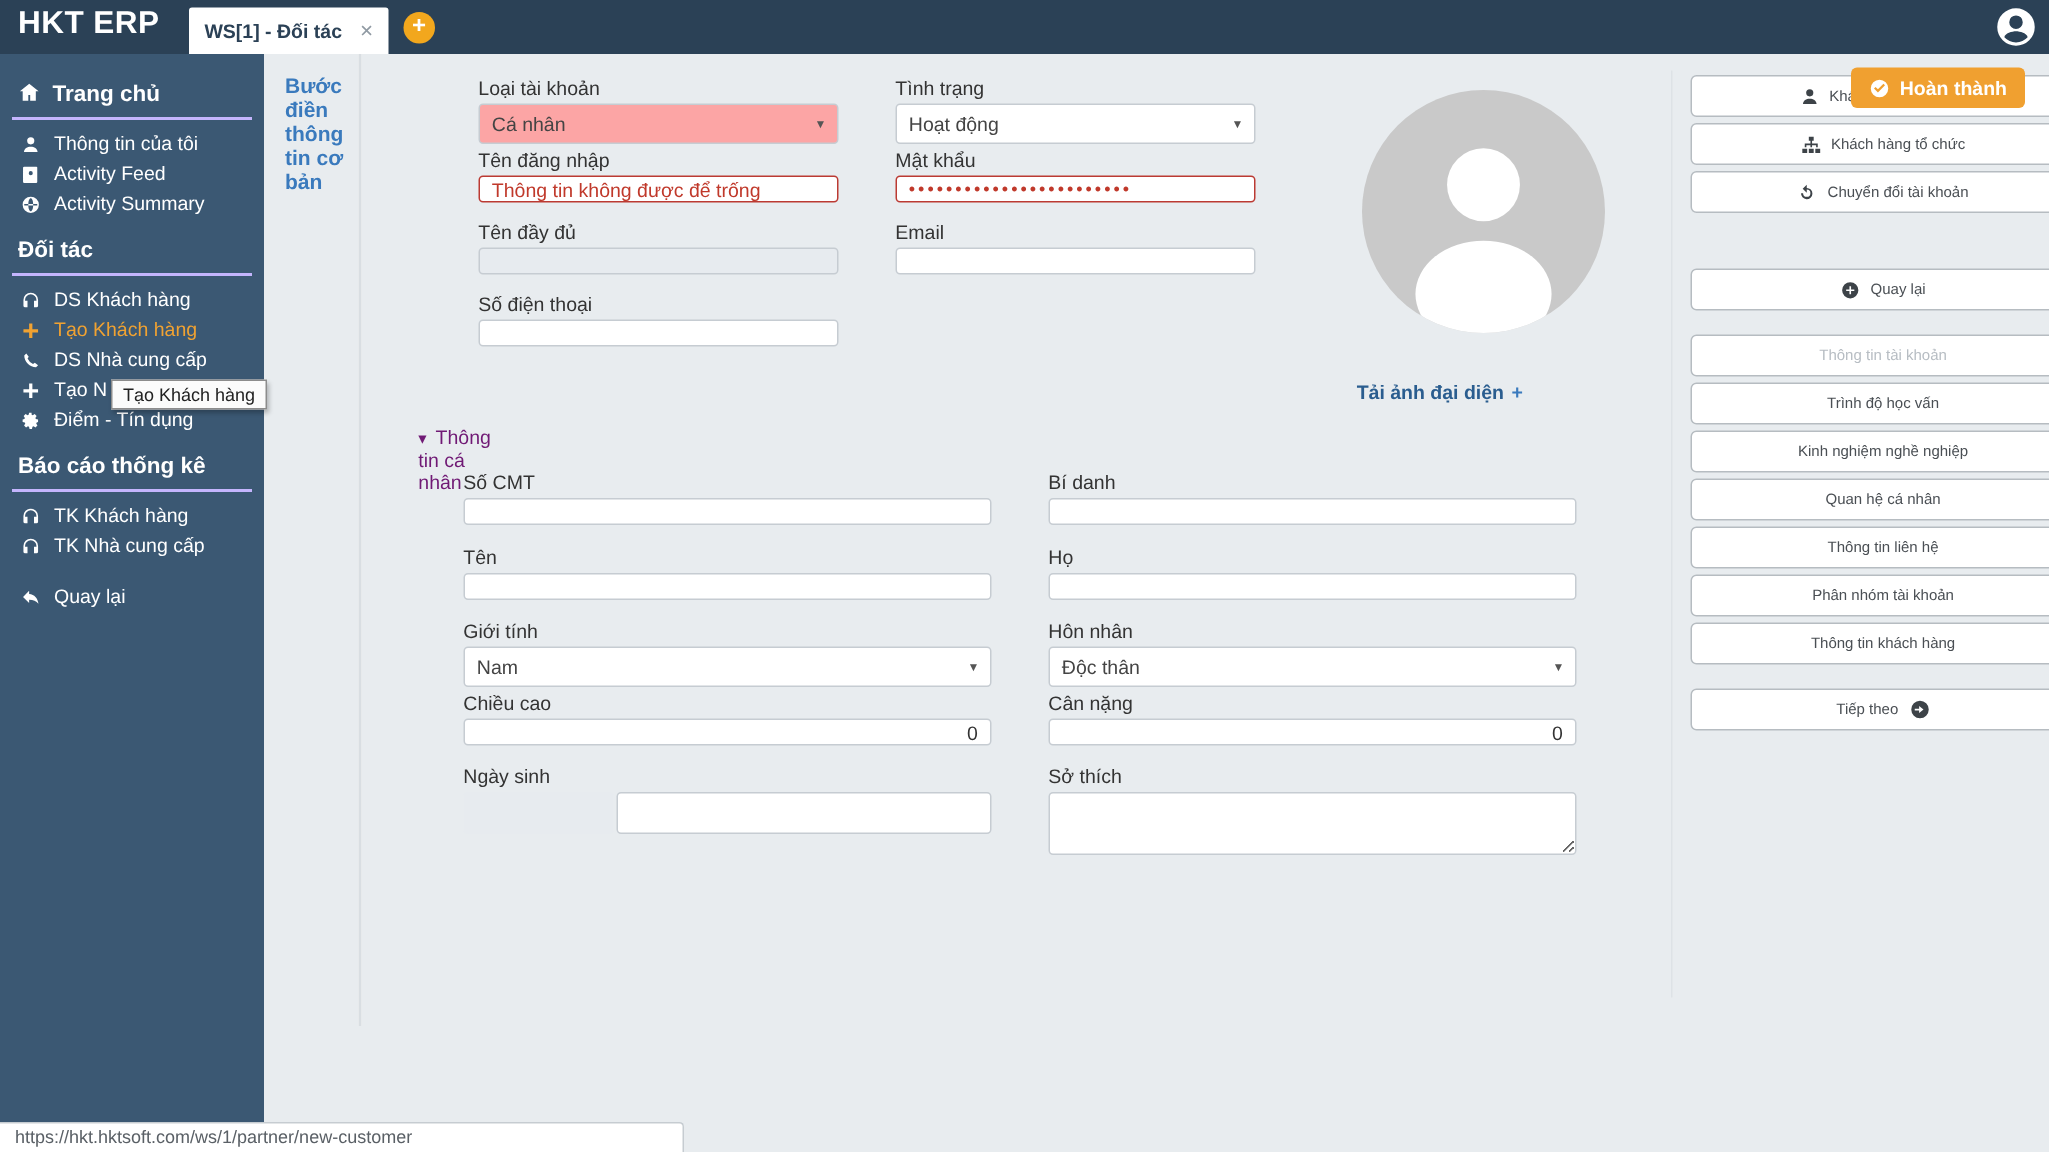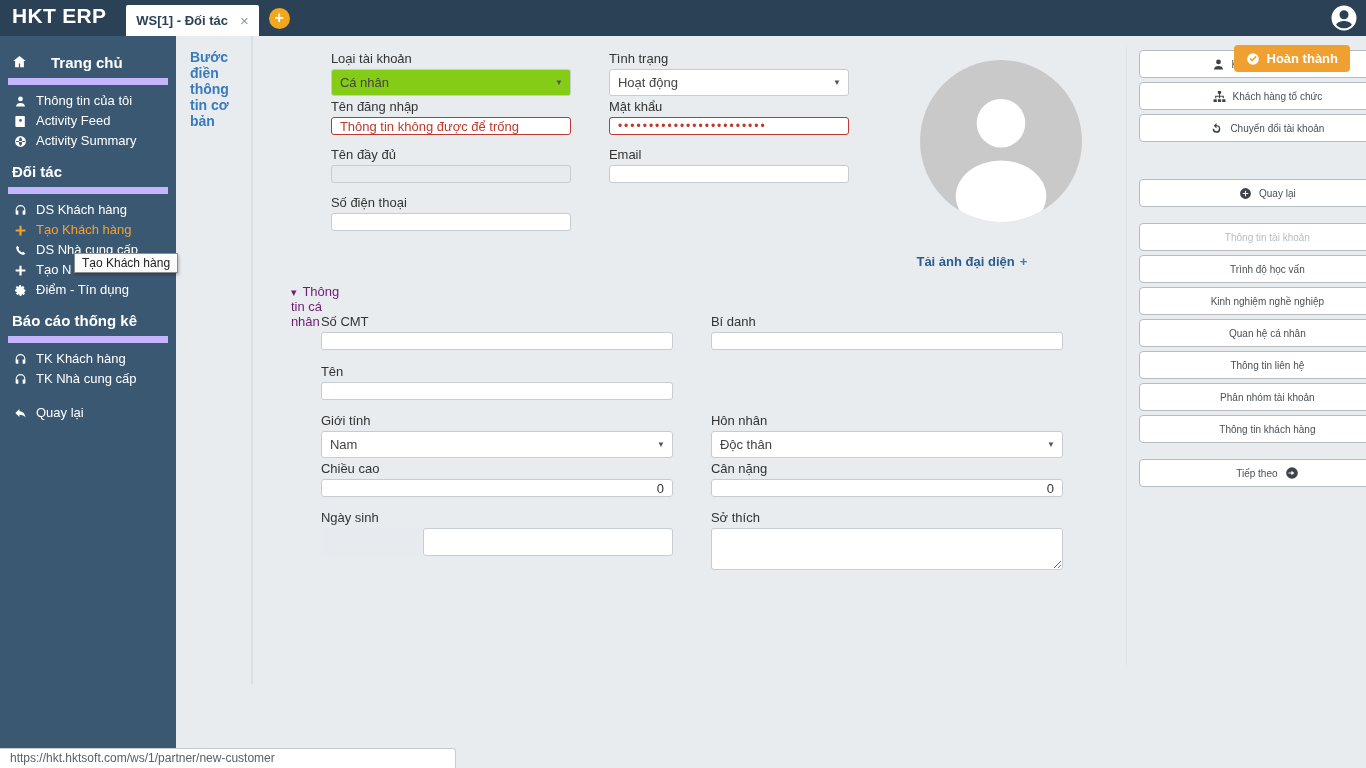--- a/index.html
+++ b/index.html
@@ -9,44 +9,44 @@
 .topbar{flex:0 0 36px;background:#2b4156;display:flex;position:relative}
 .brand{color:#fff;font-size:21px;font-weight:bold;padding:4px 12px 0 12px;letter-spacing:.3px}
 .tab{margin:5px 0 0 8px;background:#fff;display:flex;align-items:center;padding:0 10px;border-radius:2px 2px 0 0;cursor:pointer}
 .tab-label{color:#2b4156;font-weight:bold;font-size:13px;margin-right:12px;white-space:nowrap}
 .tab-close{color:#909aa3;font-size:15px;line-height:1;cursor:pointer}
 .add-tab{width:21px;height:21px;border-radius:50%;background:#f2a71d;color:#fff;font-size:16px;font-weight:bold;line-height:20px;text-align:center;margin:8px 0 0 10px;cursor:pointer}
 .topbar-avatar{position:absolute;right:7px;top:3px;width:30px;height:30px;color:#fff;cursor:pointer}
 
 .body{flex:1;display:flex;min-height:0}
 .sidebar{flex:0 0 176px;background:#3b5873;color:#fff;padding-top:14px;position:relative;font-size:13px}
-.side-header{display:flex;gap:24px;font-size:15px;font-weight:bold;margin:4px 8px 6px 8px;padding:0 0 7px 4px;border-bottom:7px solid #c4b5fd;cursor:pointer}
+.side-header{display:flex;gap:8px;font-size:15px;font-weight:bold;margin:4px 8px 6px 8px;padding:0 0 7px 4px;border-bottom:2px solid #c4b5fd;cursor:pointer}
 .side-header.later{margin-top:12px}
 .side-header .icn{width:15px;height:15px}
 .side-item{display:flex;align-items:center;gap:9px;padding:3px 8px 3px 14px;cursor:pointer;white-space:nowrap;line-height:14px}
 .side-item .icn{width:13px;height:13px;flex:0 0 13px}
 .side-item.active{color:#f0a232}
 .side-back{margin-top:14px}
 .icn svg{display:block;width:100%;height:100%;fill:currentColor}
 .tooltip{position:absolute;left:74px;top:217px;background:#fbfbfb;border:1px solid #8c8c8c;color:#222;font-size:12px;padding:2px 7px;white-space:nowrap;z-index:6;box-shadow:1px 2px 3px rgba(0,0,0,.25)}
 
 .main{flex:1;display:flex;flex-direction:row;background:#e8ecef;min-width:0}
 .main-title{flex:0 0 39px;padding:13px 0 0 14px;color:#3a7abd;font-size:14px;font-weight:bold}
-.panel{position:relative;margin:0 22px;height:648px;background:#fff;border:1px solid #d9dee2}
+.panel{position:relative;margin:0 10px;height:648px;background:#fff;border:1px solid #d9dee2}
 .footer{position:relative;flex:1}
 
 .fld{position:absolute}
 .fld>label{display:block;font-size:13px;color:#333;margin-bottom:3px}
 .inp{display:block;width:100%;height:18px;border:1px solid #c6ccd2;border-radius:3px;padding:0 8px;font-size:13px;color:#333;background:#fff;font-family:inherit;outline:none}
 .inp.dis{background:#e7ebef}
 .num{text-align:right}
 .sel{position:relative;height:27px;border:1px solid #c6ccd2;border-radius:3px;background:#fff;cursor:pointer}
 .sel .val{line-height:25px;padding:0 22px 0 8px;font-size:13px;color:#444;overflow:hidden;white-space:nowrap}
 .sel::after{content:"▼";position:absolute;right:7px;top:8px;font-size:8px;color:#555}
-.sel.dis{background:#84cc16}
+.sel.dis{background:#fca5a5}
 .err .inp{border-color:#bb3a33;color:#c0392b}
 .err .inp::placeholder{color:#c0392b;opacity:1}
 .pwd{letter-spacing:2px;font-size:12px}
 .f-account{left:79px;top:14px;width:240px}
 .f-status{left:357px;top:14px;width:240px}
 .f-username{left:79px;top:62px;width:240px}
 .f-password{left:357px;top:62px;width:240px}
 .f-fullname{left:79px;top:110px;width:240px}
 .f-email{left:357px;top:110px;width:240px}
 .f-phone{left:79px;top:158px;width:240px}
@@ -288,20 +288,24 @@
         </div>
         <div class="fld f-nick">
           <label>Bí danh</label>
           <input class="inp" style="">
         </div>
 
         <div class="fld f-ten">
           <label>Tên</label>
           <input class="inp" style="">
         </div>
+        <div class="fld f-ho">
+          <label>Họ</label>
+          <input class="inp" style="">
+        </div>
 
         <div class="fld f-gender">
           <label>Giới tính</label>
           <div class="sel">
             <div class="val">Nam</div>
           </div>
         </div>
         <div class="fld f-marital">
           <label>Hôn nhân</label>
           <div class="sel">

